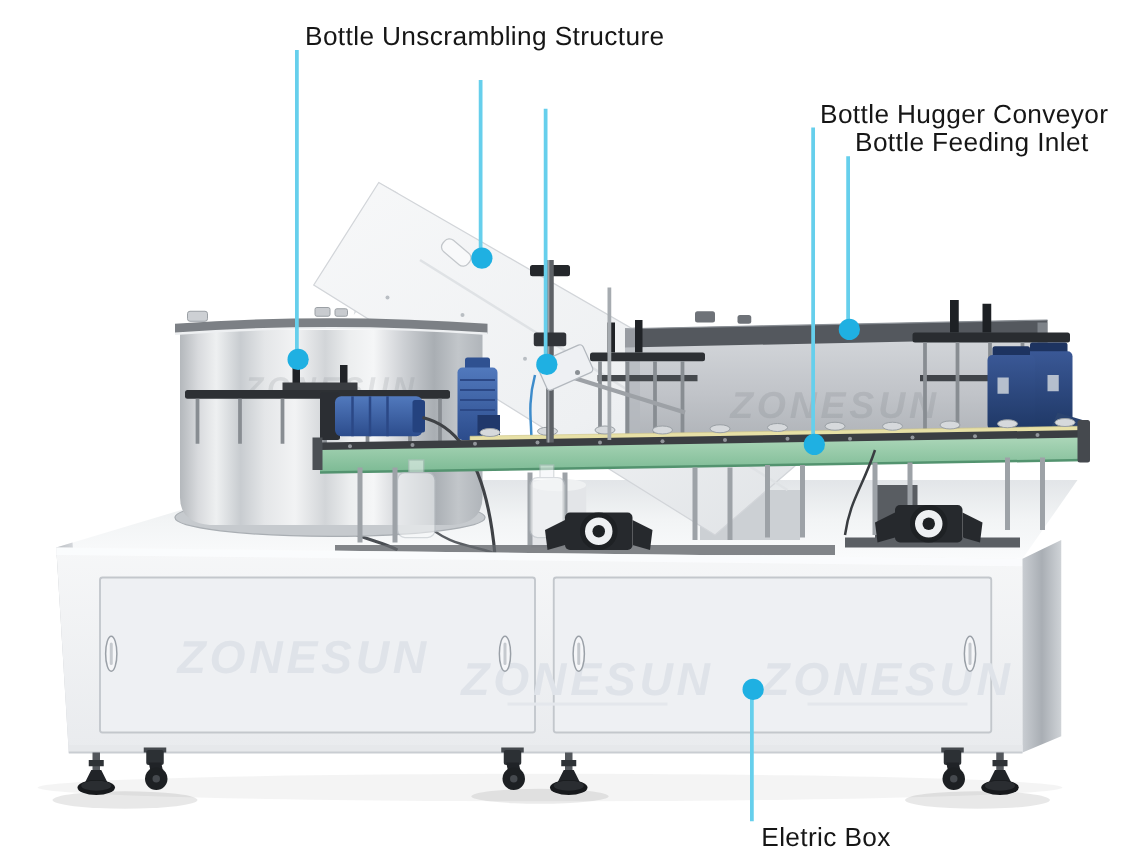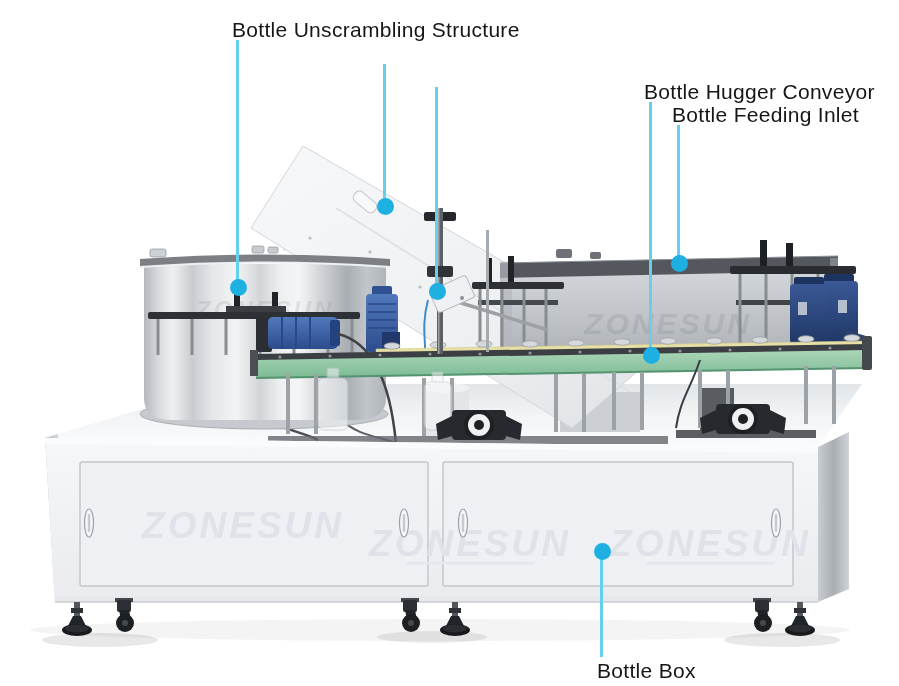--- a/index.html
+++ b/index.html
@@ -3,21 +3,21 @@
 <meta charset="utf-8">
 <style>
   html,body{margin:0;padding:0;background:#ffffff;}
   #stage{
     position:relative;width:899px;height:686px;background:#ffffff;overflow:hidden;
     font-family:"Liberation Sans", sans-serif;
   }
   #machine-art{position:absolute;left:0;top:0;}
   .callout-label{
     position:absolute;white-space:nowrap;font-size:21px;line-height:1.1;
-    font-weight:500;color:#161616;letter-spacing:.3px;
+    font-weight:500;color:#161616;letter-spacing:.3px;margin-left:12px;
   }
   .callout-line{position:absolute;width:3px;background:#66cfec;}
   .callout-dot{position:absolute;width:17px;height:17px;border-radius:50%;background:#1fb0e2;}
   .wm{font-style:italic;font-weight:bold;letter-spacing:3px;}
 </style>
 </head>
 <body>
 
 <div id="stage">
 
@@ -353,15 +353,15 @@
   <div class="callout-dot" style="left:229.5px;top:278.5px"></div>
   <div class="callout-dot" style="left:376.5px;top:197.5px"></div>
   <div class="callout-dot" style="left:428.5px;top:282.5px"></div>
   <div class="callout-dot" style="left:642.5px;top:346.5px"></div>
   <div class="callout-dot" style="left:670.5px;top:254.5px"></div>
   <div class="callout-dot" style="left:593.5px;top:542.5px"></div>
 
   <div class="callout-label" style="left:232px;top:18px">Bottle Unscrambling Structure</div>
   <div class="callout-label" style="left:672px;top:103px">Bottle Feeding Inlet</div>
   <div class="callout-label" style="left:644px;top:80px">Bottle Hugger Conveyor</div>
-  <div class="callout-label" style="left:597px;top:659px">Bottle Box</div>
+  <div class="callout-label" style="left:597px;top:659px">Eletric Box</div>
 
 </div>
 
 </body></html>

